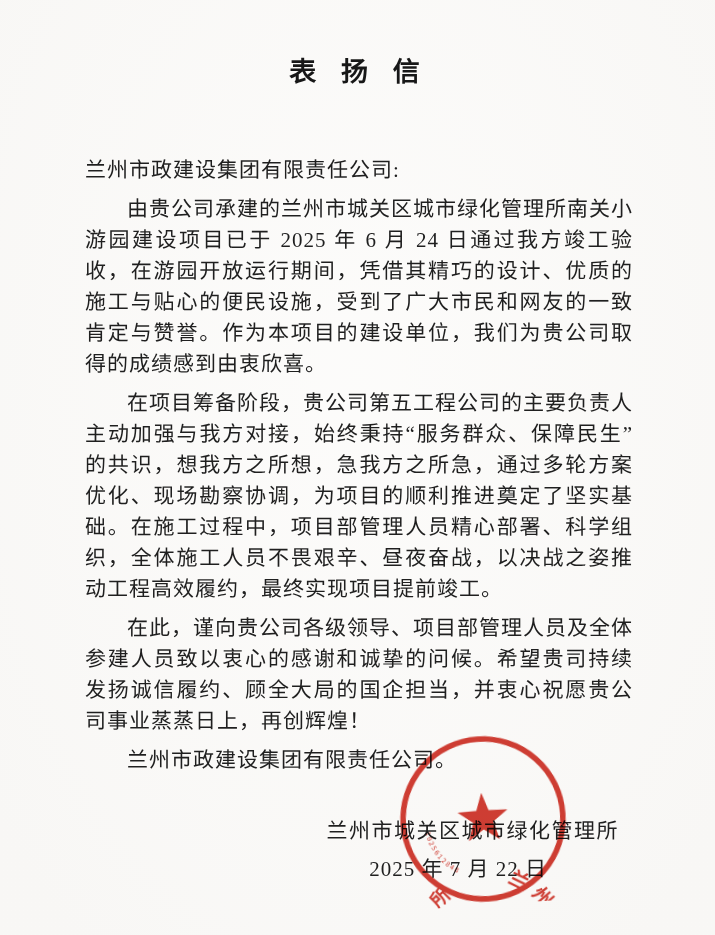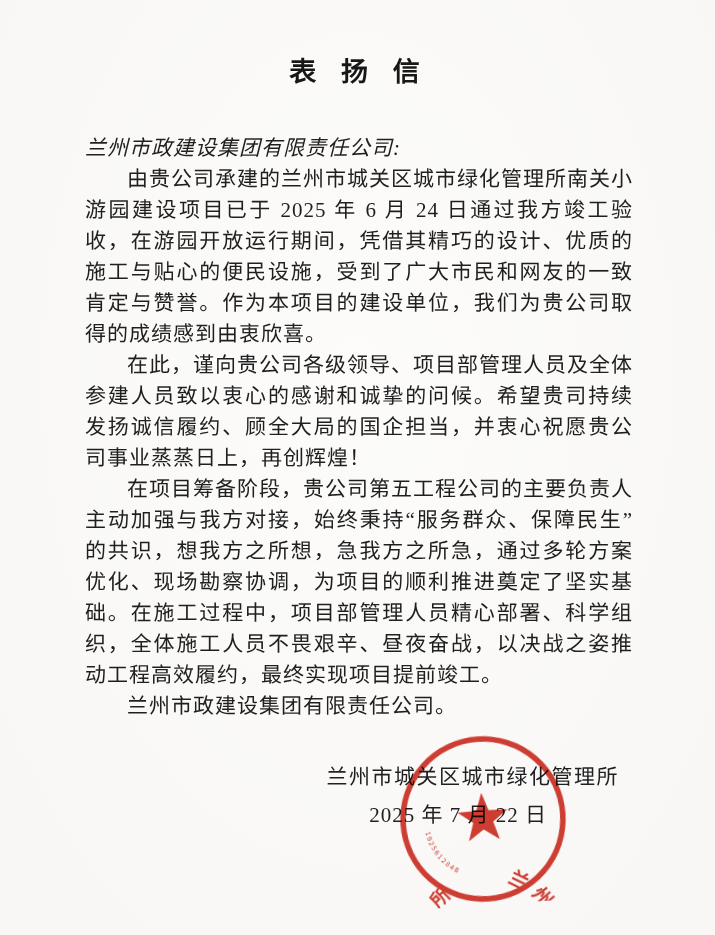--- a/index.html
+++ b/index.html
@@ -26,32 +26,32 @@
   }
   .title{
     text-align:center;
     font-size:27px;
     font-weight:bold;
     letter-spacing:9px;
     line-height:40px;
     color:#171717;
   }
   .salutation{
-    margin-top:41px;
+    margin-top:63px;
     font-size:21px;
     line-height:31px;
     letter-spacing:1px;
-    font-style:italic;
   }
   .body-text p{
     font-size:21px;
     line-height:31px;
     letter-spacing:1px;
     text-align:justify;
     text-indent:2em;
+    margin-top:8px;
   }
   .sig-block{
     margin-top:40px;
     text-align:right;
   }
   .signature{
     font-size:21px;
     line-height:31px;
     letter-spacing:1.5px;
     padding-right:14px;
@@ -92,22 +92,22 @@
 <body>
 
 <div class="page">
 
   <h1 class="title">表 扬 信</h1>
 
   <div class="salutation">兰州市政建设集团有限责任公司:</div>
 
   <div class="body-text">
     <p>由贵公司承建的兰州市城关区城市绿化管理所南关小游园建设项目已于 2025 年 6 月 24 日通过我方竣工验收，在游园开放运行期间，凭借其精巧的设计、优质的施工与贴心的便民设施，受到了广大市民和网友的一致肯定与赞誉。作为本项目的建设单位，我们为贵公司取得的成绩感到由衷欣喜。</p>
+    <p>在项目筹备阶段，贵公司第五工程公司的主要负责人主动加强与我方对接，始终秉持“服务群众、保障民生”的共识，想我方之所想，急我方之所急，通过多轮方案优化、现场勘察协调，为项目的顺利推进奠定了坚实基础。在施工过程中，项目部管理人员精心部署、科学组织，全体施工人员不畏艰辛、昼夜奋战，以决战之姿推动工程高效履约，最终实现项目提前竣工。</p>
     <p>在此，谨向贵公司各级领导、项目部管理人员及全体参建人员致以衷心的感谢和诚挚的问候。希望贵司持续发扬诚信履约、顾全大局的国企担当，并衷心祝愿贵公司事业蒸蒸日上，再创辉煌！</p>
-    <p>在项目筹备阶段，贵公司第五工程公司的主要负责人主动加强与我方对接，始终秉持“服务群众、保障民生”的共识，想我方之所想，急我方之所急，通过多轮方案优化、现场勘察协调，为项目的顺利推进奠定了坚实基础。在施工过程中，项目部管理人员精心部署、科学组织，全体施工人员不畏艰辛、昼夜奋战，以决战之姿推动工程高效履约，最终实现项目提前竣工。</p>
     <p>兰州市政建设集团有限责任公司。</p>
   </div>
 
   <div class="sig-block">
     <div class="signature">兰州市城关区城市绿化管理所</div>
     <div class="date">2025 年 7 月 22 日</div>
   </div>
 
   <div class="stamp">
     <svg viewBox="0 0 170 170" xmlns="http://www.w3.org/2000/svg">

